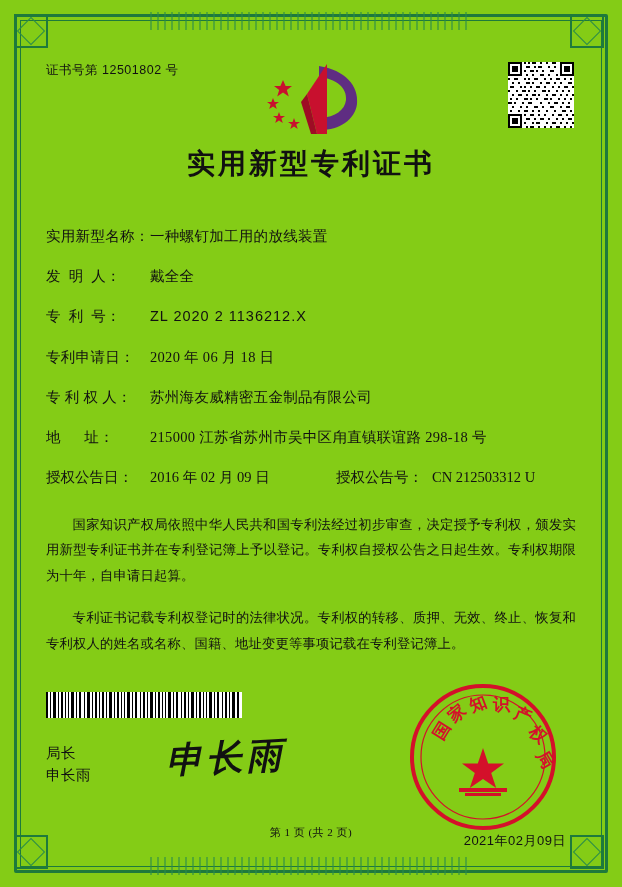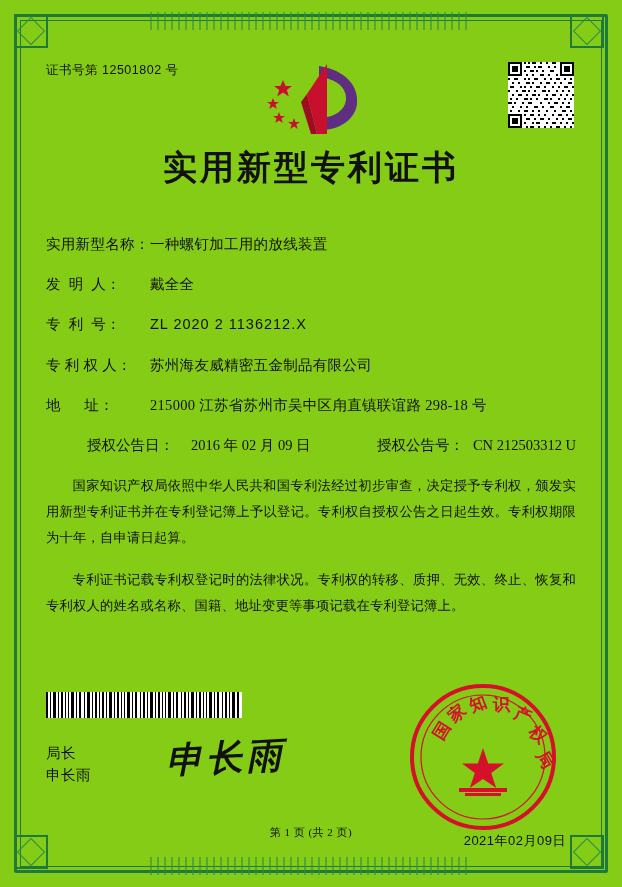--- a/index.html
+++ b/index.html
@@ -105,21 +105,21 @@
     right: 2px; top: 20px;
     width: 66px; height: 66px;
   }
   .qr svg { display:block; }
 
   .title {
     margin-top: 66px;
     text-align: center;
     font-family: Liberation Mono, monospace;
     font-weight: bold;
-    font-size: 34px;
+    font-size: 28px;
     letter-spacing: 3px;
     color: #111;
   }
 
   .fields {
     margin-top: 46px;
     font-size: 14.5px;
     line-height: 1.05;
   }
   .field {
@@ -138,23 +138,22 @@
     font-size: 14.5px;
     letter-spacing: .3px;
   }
   .field .value.mono {
     font-family: "Liberation Sans", "DejaVu Sans", sans-serif;
     letter-spacing: 1px;
   }
 
   .row-two {
     display: flex;
-    margin-bottom: 20px;
+    margin-bottom: 26px;
     align-items: baseline;
-    justify-content: flex-end;
   }
   .row-two .cell-a { width: 290px; flex: 0 0 290px; display: flex; align-items: baseline; }
   .row-two .cell-b { display: flex; align-items: baseline; }
   .row-two .label { width: 104px; flex: 0 0 104px; white-space: pre; font-size: 14.5px; }
   .row-two .label-b { width: 96px; flex: 0 0 96px; white-space: pre; font-size: 14.5px; }
   .row-two .value { font-size: 14.5px; }
 
   .para {
     margin-top: 16px;
     font-size: 13.3px;
@@ -423,20 +422,24 @@
       <div class="field">
         <span class="label">发  明  人：</span>
         <span class="value">戴全全</span>
       </div>
 
       <div class="field">
         <span class="label">专  利  号：</span>
         <span class="value mono">ZL 2020 2 1136212.X</span>
       </div>
 
+      <div class="field">
+        <span class="label">专利申请日：</span>
+        <span class="value">2020 年 06 月 18 日</span>
+      </div>
 
       <div class="field">
         <span class="label">专 利 权 人：</span>
         <span class="value">苏州海友威精密五金制品有限公司</span>
       </div>
 
       <div class="field">
         <span class="label">地      址：</span>
         <span class="value">215000 江苏省苏州市吴中区甪直镇联谊路 298-18 号</span>
       </div>

